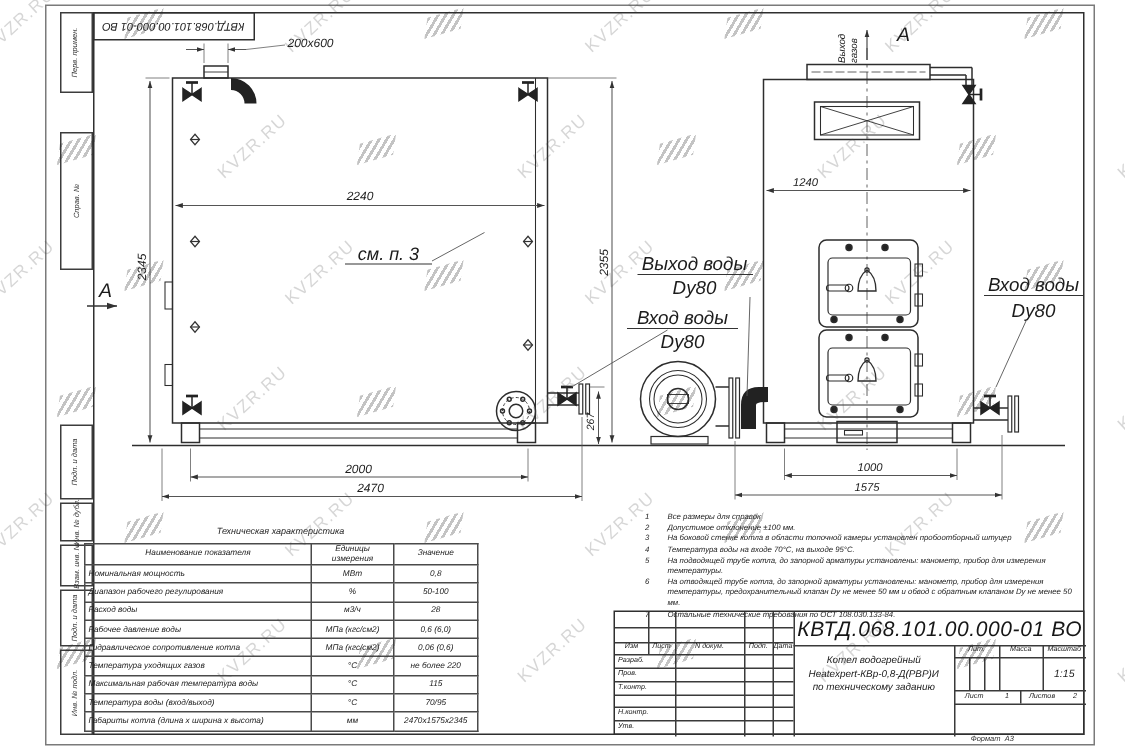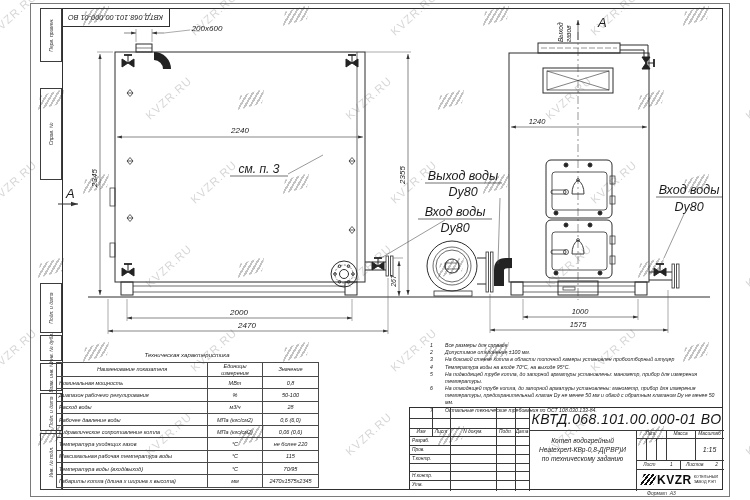--- a/index.html
+++ b/index.html
@@ -433,28 +433,20 @@
   <div class="tx hc" style="left:256px;top:22px;width:29px;line-height:8px;">Масса</div>
   <div class="tx hc" style="left:285px;top:22px;width:29px;line-height:8px;">Масштаб</div>
   <div class="scaleV">1:15</div>
   <div class="shrow" style="left:226px;width:44px;">
     <span>Лист</span>
     <span>1</span>
   </div>
   <div class="shrow" style="left:270px;width:44px;">
     <span>Листов</span>
     <span>2</span>
-  </div>
-  <div class="logo">
-    <div class="glyph"></div>
-    <div class="kv">KVZR</div>
-    <div class="sub">
-      <span>КОТЕЛЬНЫЙ</span>
-      <span>ЗАВОД РЭП</span>
-    </div>
   </div>
 </div>
 
 <div class="fmt">
   <span>Формат</span>&nbsp;&nbsp;<span>А3</span>
 </div>
 
 <div id="wm">
     <div class="wmt" style="left: -15px; top: 8px;">KVZR.RU</div>
     <div class="wmg" style="left: 85px; top: 8px;"></div>

